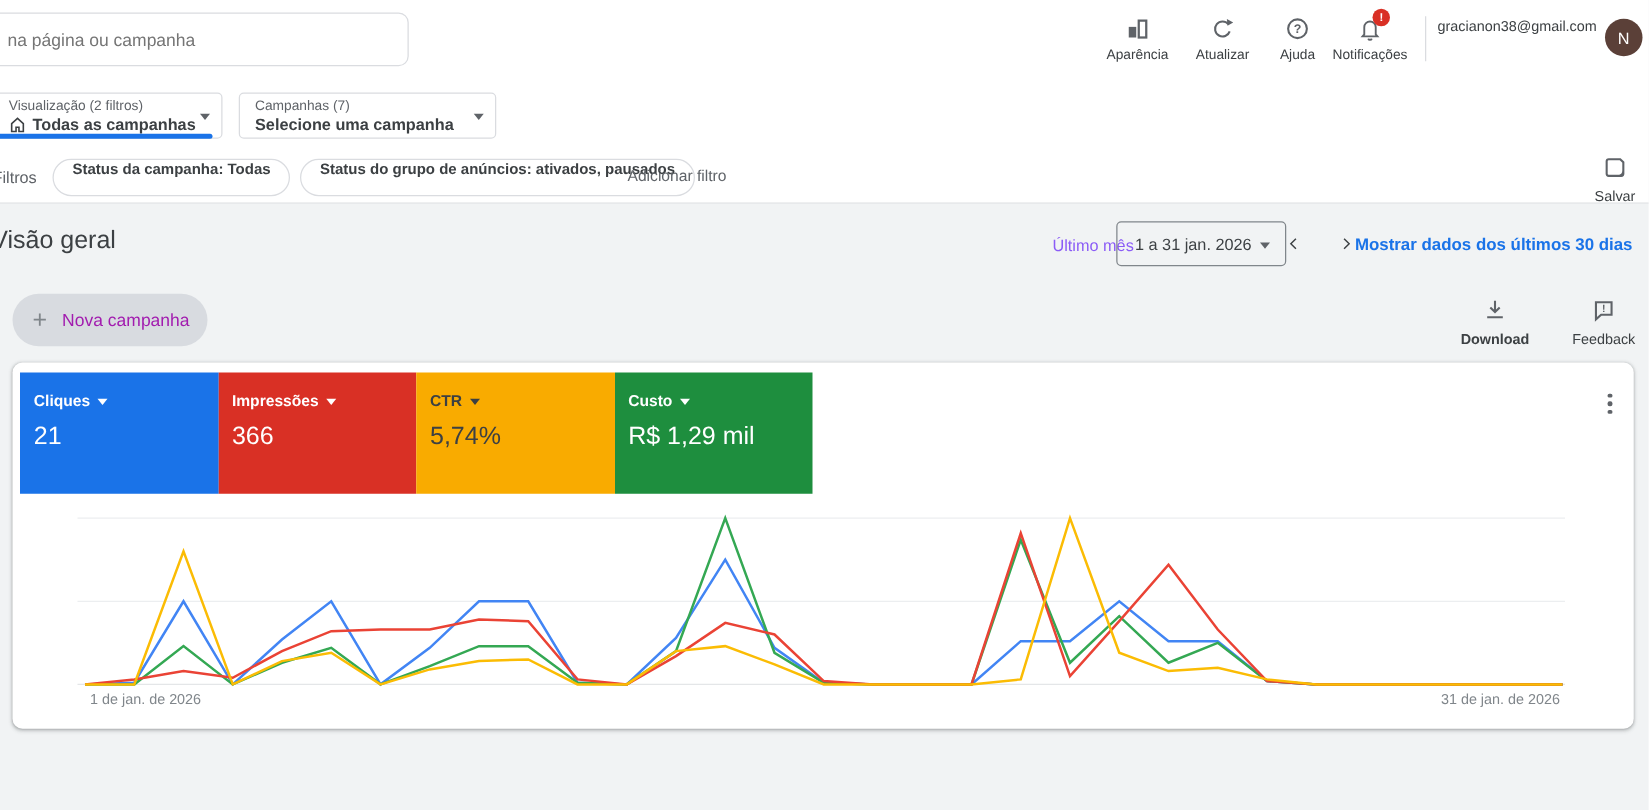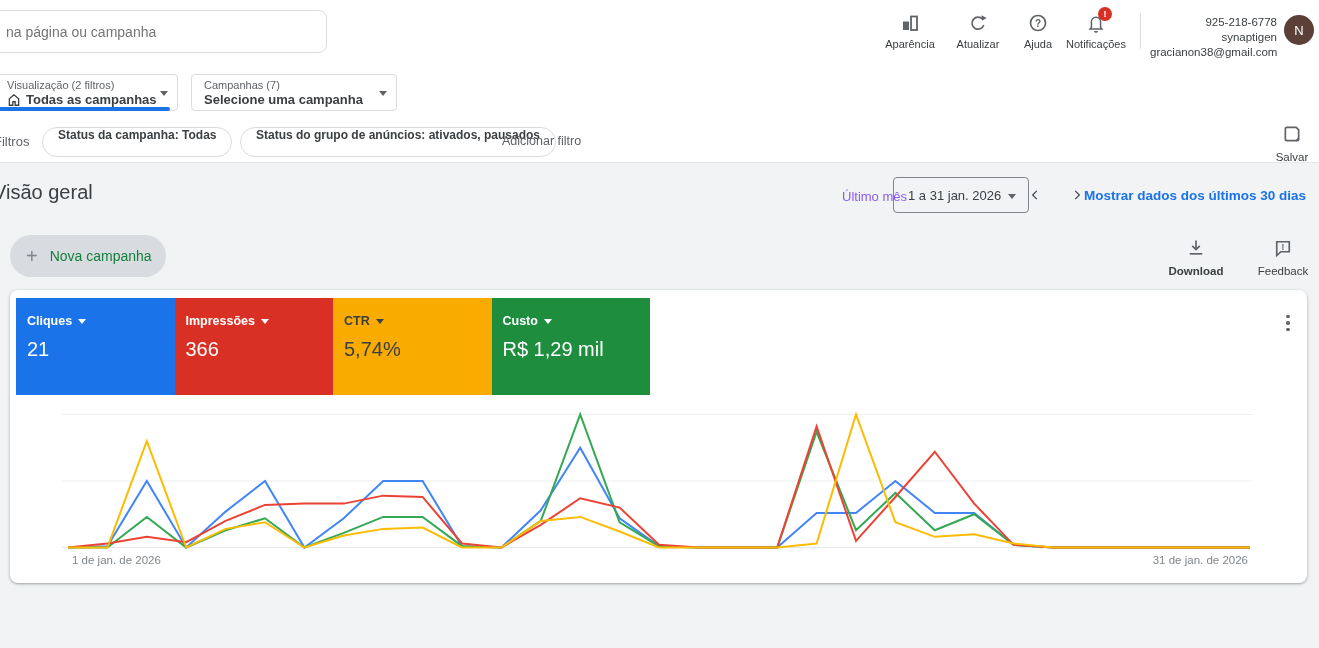--- a/index.html
+++ b/index.html
@@ -40,21 +40,21 @@
   .page-title { left:-7px; top:181px; font-size:20px; color:#3c4043; }
   .date-preset { left:842px; top:189px; font-size:13px; color:#8b5cf6; }
   .date-box { left:893px; top:177px; width:136px; height:36px; border:1px solid #80868b; border-radius:4px; cursor:pointer; }
   .date-box .val { position:absolute; left:14px; top:10px; font-size:13px; color:#3c4043; white-space:nowrap; }
   .date-box .caret { position:absolute; right:12px; top:16px; }
   .chev { top:184px; width:22px; height:22px; cursor:pointer; display:flex; align-items:center; justify-content:center; }
   .show-link { right:13px; top:188px; font-size:13.5px; font-weight:bold; color:#1a73e8; cursor:pointer; white-space:nowrap; }
 
   .new-campaign { left:10px; top:235px; width:156px; height:42px; border-radius:21px; background:#d8dbe0; display:flex; align-items:center; gap:12px; padding-left:16px; cursor:pointer; }
   .new-campaign .plus { font-size:20px; color:#80868b; font-weight:normal; }
-  .new-campaign .lbl { font-size:14px; color:#15803d; }
+  .new-campaign .lbl { font-size:14px; color:#a21caf; }
 
   .dl-block { top:238px; width:62px; text-align:center; cursor:pointer; }
   .dl-block .lbl { font-size:11.5px; color:#3c4043; margin-top:3px; white-space:nowrap; }
 
   
   .card { left:10px; top:290px; width:1297px; height:293px; background:#fff; border-radius:8px; box-shadow:0 1px 2px rgba(60,64,67,.3), 0 1px 3px 1px rgba(60,64,67,.12); }
   .chip { position:absolute; top:8px; width:158.5px; height:97px; padding:16px 0 0 11px; cursor:pointer; }
   .chip .clabel { font-size:12.5px; font-weight:bold; display:flex; align-items:center; gap:6px; }
   .chip .cvalue { font-size:20px; margin-top:10px; }
   .chip-0 { left:6px;   background:#1a73e8; color:#fff; }
@@ -110,21 +110,20 @@
       <path d="M10.3 21.5 a1.8 1.8 0 0 0 3.4 0" fill="none" stroke="#5f6368" stroke-width="1.8"></path>
     </svg>
     <span class="badge">!</span>
   </div>
   <div class="lbl">Notificações</div>
 </div>
 
 <div class="abs vdivider"></div>
 
 <div class="abs account">
-  <div>925-218-6778 synaptigen</div>
   <div>gracianon38@gmail.com</div>
 </div>
 
 <div class="abs avatar">
   <span>N</span>
 </div>
 
 <div class="abs scope-box" style="left:-30px;width:208px;">
   <div class="slabel" style="left:36px;">Visualização (2 filtros)</div>
   <div class="svalue" style="left:36px;">

